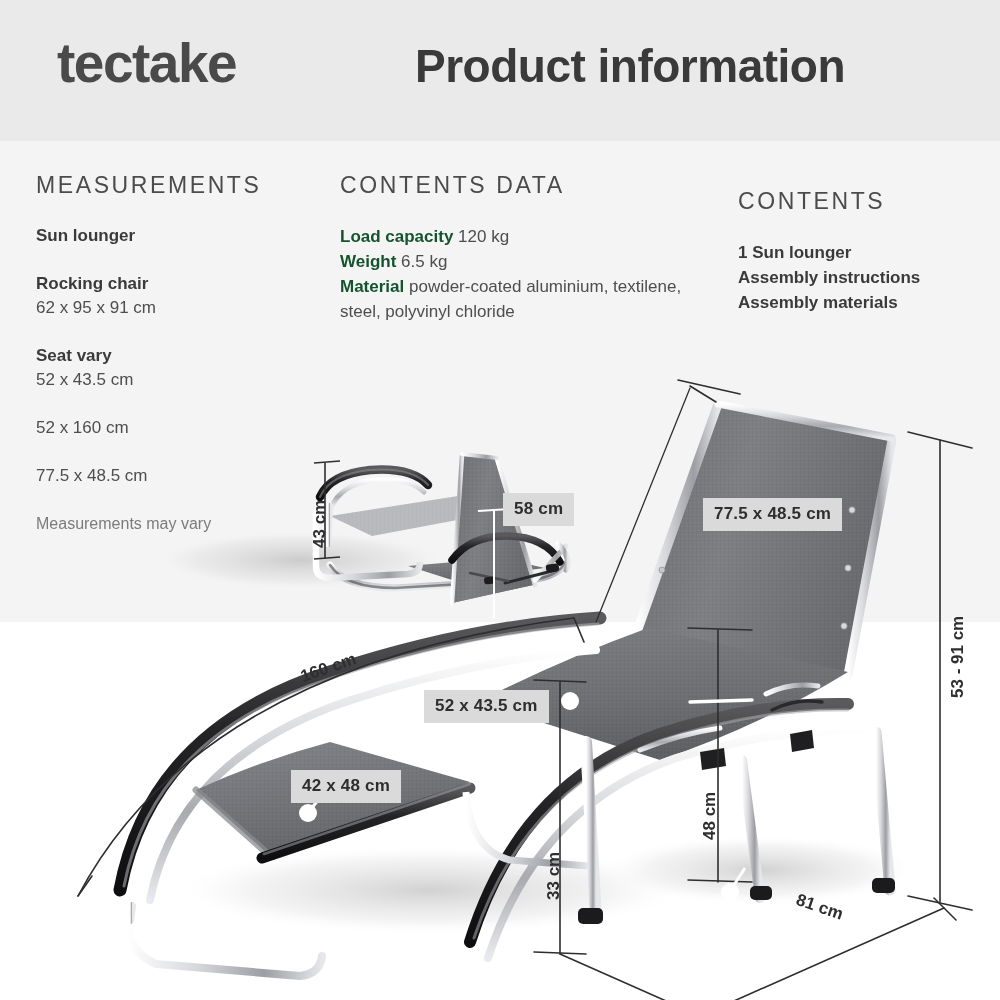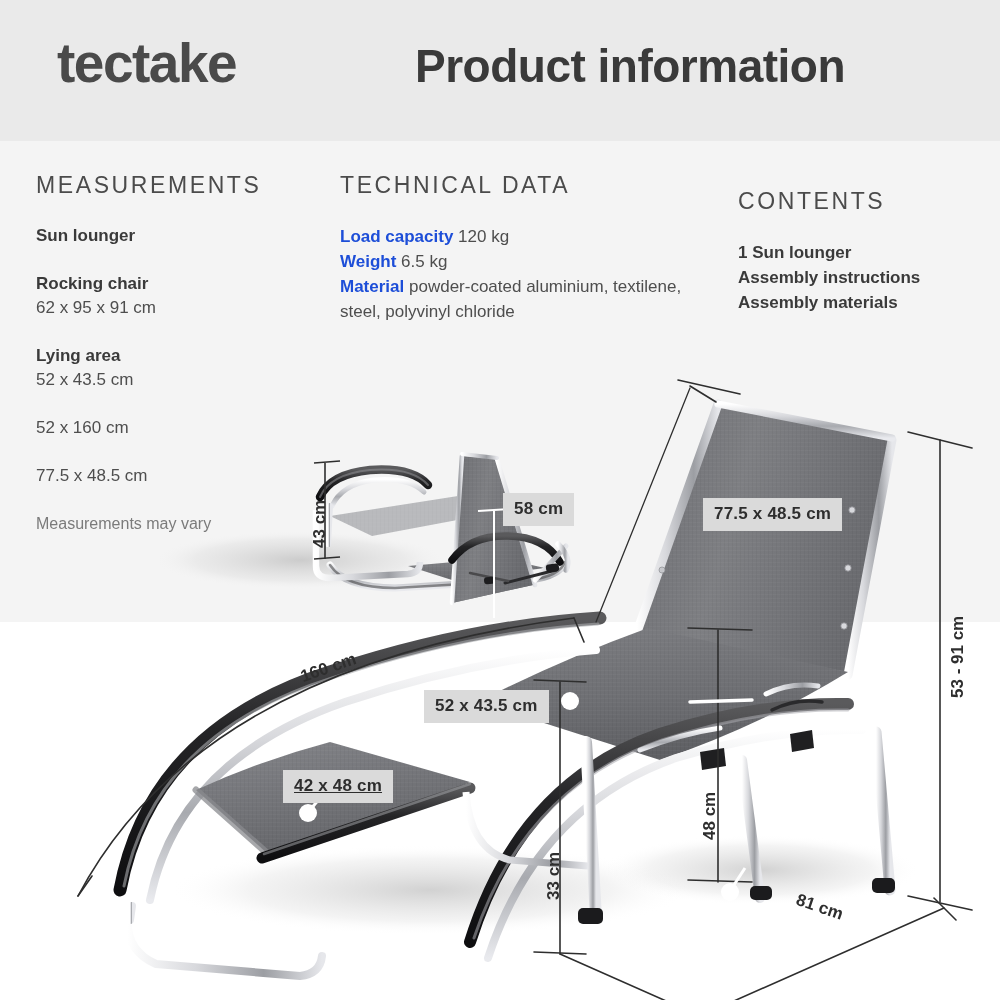--- a/index.html
+++ b/index.html
@@ -40,21 +40,21 @@
   .col-title{
     font-size:23px;font-weight:normal;letter-spacing:2.6px;color:#4b4b4b;
     margin:0 0 26px 0;line-height:26px;
   }
   .m-block{margin-bottom:24px;}
   .m-label{font-size:17px;font-weight:bold;color:#3a3a3a;line-height:24px;}
   .m-value{font-size:17px;font-weight:normal;color:#4e4e4e;line-height:24px;}
   .m-note{font-size:16px;color:#7b7b7b;line-height:24px;margin-top:6px;}
 
   .t-line{font-size:17px;color:#4e4e4e;line-height:25px;}
-  .t-line b{color:#1d4ed8;font-weight:bold;}
+  .t-line b{color:#14532d;font-weight:bold;}
   .c-line{font-size:17px;font-weight:bold;color:#3a3a3a;line-height:25px;}
 
   
   .diagram{position:absolute;left:0;top:330px;width:1000px;height:670px;}
   .diagram svg{position:absolute;left:0;top:0;}
 
   
   .callout{
     position:absolute;background:#dadada;color:#2e2e2e;
     font-size:17px;font-weight:bold;letter-spacing:0.2px;
@@ -83,34 +83,34 @@
     <div class="col col-measurements" style="top:31px;">
       <div class="col-title">MEASUREMENTS</div>
       <div class="m-block">
         <div class="m-label">Sun lounger</div>
       </div>
       <div class="m-block">
         <div class="m-label">Rocking chair</div>
         <div class="m-value">62 x 95 x 91 cm</div>
       </div>
       <div class="m-block">
-        <div class="m-label">Lying area</div>
+        <div class="m-label">Seat vary</div>
         <div class="m-value">52 x 43.5 cm</div>
       </div>
       <div class="m-block">
         <div class="m-value">52 x 160 cm</div>
       </div>
       <div class="m-block">
         <div class="m-value">77.5 x 48.5 cm</div>
       </div>
       <div class="m-note">Measurements may vary</div>
     </div>
 
     <div class="col col-technical" style="top:31px;">
-      <div class="col-title">TECHNICAL DATA</div>
+      <div class="col-title">CONTENTS DATA</div>
       <div class="t-line">
         <b>Load capacity</b>
         <span>120 kg</span>
       </div>
       <div class="t-line">
         <b>Weight</b>
         <span>6.5 kg</span>
       </div>
       <div class="t-line">
         <b>Material</b>
@@ -343,21 +343,21 @@
 
         <line x1="330" y1="456" x2="310" y2="480" stroke="#ffffff" stroke-width="3"></line>
         <circle cx="308" cy="483" r="9" fill="#ffffff"></circle>
       </g>
     </svg>
 
     <div class="callout" style="left:703px;top:168px;">77.5 x 48.5 cm</div>
 
     <div class="callout" style="left:424px;top:360px;">52 x 43.5 cm</div>
 
-    <div class="callout" style="left:283px;top:440px;text-decoration:underline;">42 x 48 cm</div>
+    <div class="callout" style="left:291px;top:440px;">42 x 48 cm</div>
 
     <div class="callout" style="left:503px;top:163px;">58 cm</div>
 
     <div class="dim vert" style="left:310px;top:218px;">43 cm</div>
 
     <div class="dim rot160" style="left:298px;top:338px;">160 cm</div>
 
     <div class="dim vert" style="left:948px;top:368px;">53 - 91 cm</div>
 
     <div class="dim vert" style="left:700px;top:510px;">48 cm</div>

